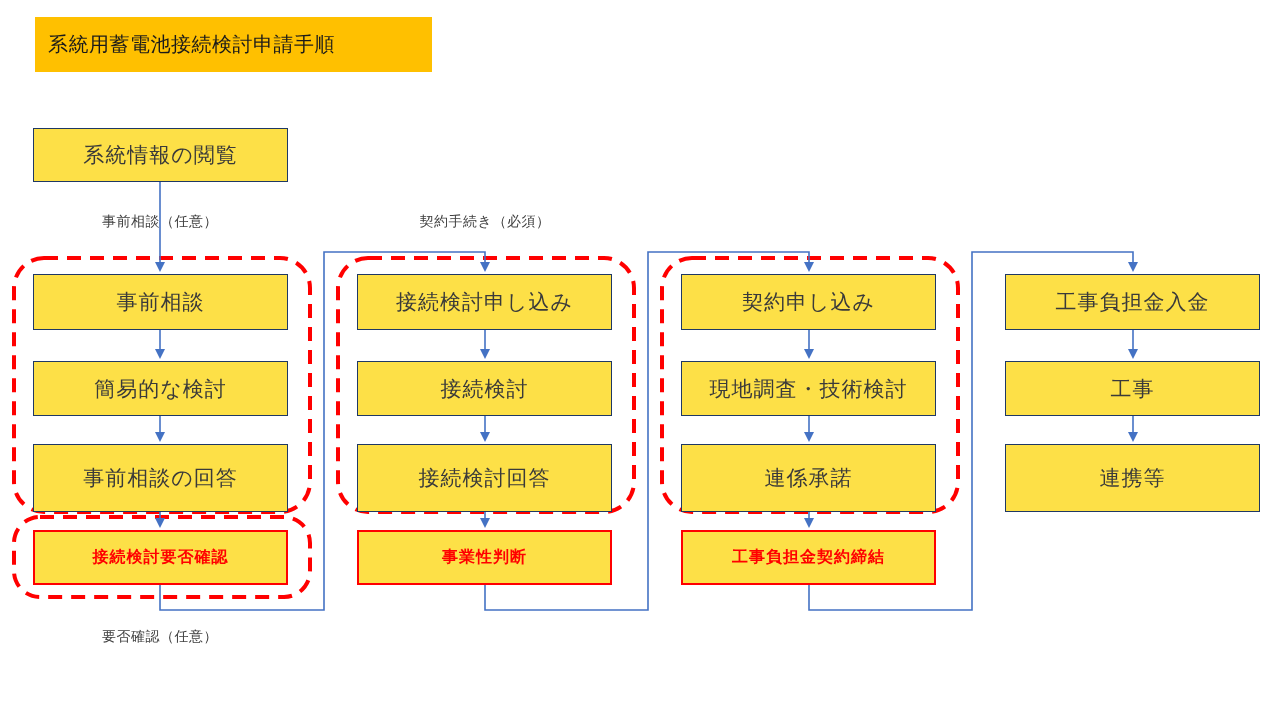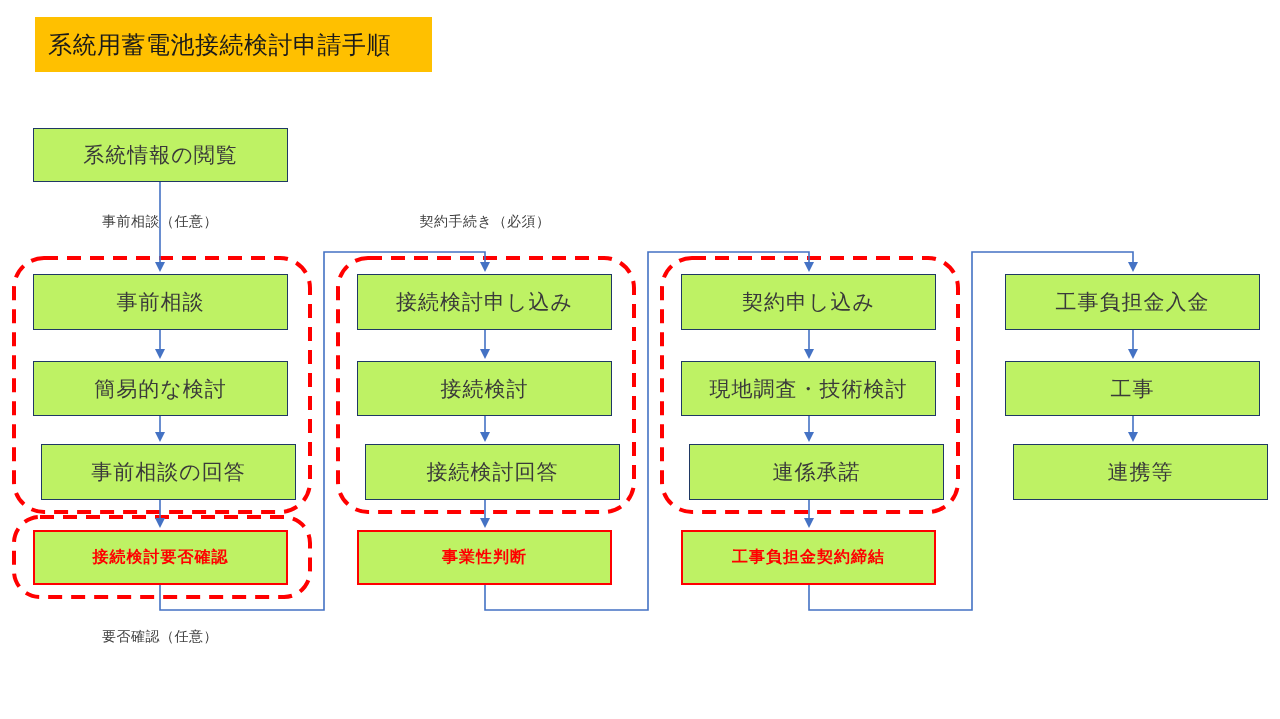--- a/index.html
+++ b/index.html
@@ -23,31 +23,31 @@
     height: 719px;
   }
   .title {
     position: absolute;
     left: 35px;
     top: 17px;
     width: 397px;
     height: 55px;
     background: #FFC000;
     color: #1a1a1a;
-    font-size: 24px;
+    font-size: 20px;
     line-height: 55px;
     padding-left: 13px;
     box-sizing: border-box;
     letter-spacing: 0.5px;
     white-space: nowrap;
   }
   .box {
     position: absolute;
     width: 255px;
-    background: #bef264;
+    background: #fde047;
     border: 1.7px solid #1f3864;
     box-sizing: border-box;
     display: flex;
     align-items: center;
     justify-content: center;
     font-size: 21px;
     color: #3a3a3a;
     letter-spacing: 1px;
     white-space: nowrap;
   }
@@ -67,21 +67,21 @@
     white-space: nowrap;
   }
   
   .c1 { left: 33px; }
   .c2 { left: 357px; }
   .c3 { left: 681px; }
   .c4 { left: 1005px; }
   
   .r1 { top: 274px; height: 56px; text-align: center; }
   .r2 { top: 361px; height: 55px; }
-  .r3 { top: 444px; height: 56px; margin-left: 8px; }
+  .r3 { top: 444px; height: 68px; }
   .rres { top: 530px; height: 55px; }
 </style>
 </head>
 <body>
 
 <div class="canvas">
 
   <svg class="lines" width="1280" height="719" viewBox="0 0 1280 719" xmlns="http://www.w3.org/2000/svg">
     <defs>
       <marker id="arrowhead" markerUnits="userSpaceOnUse" markerWidth="12" markerHeight="12" refX="8" refY="5" orient="auto">

